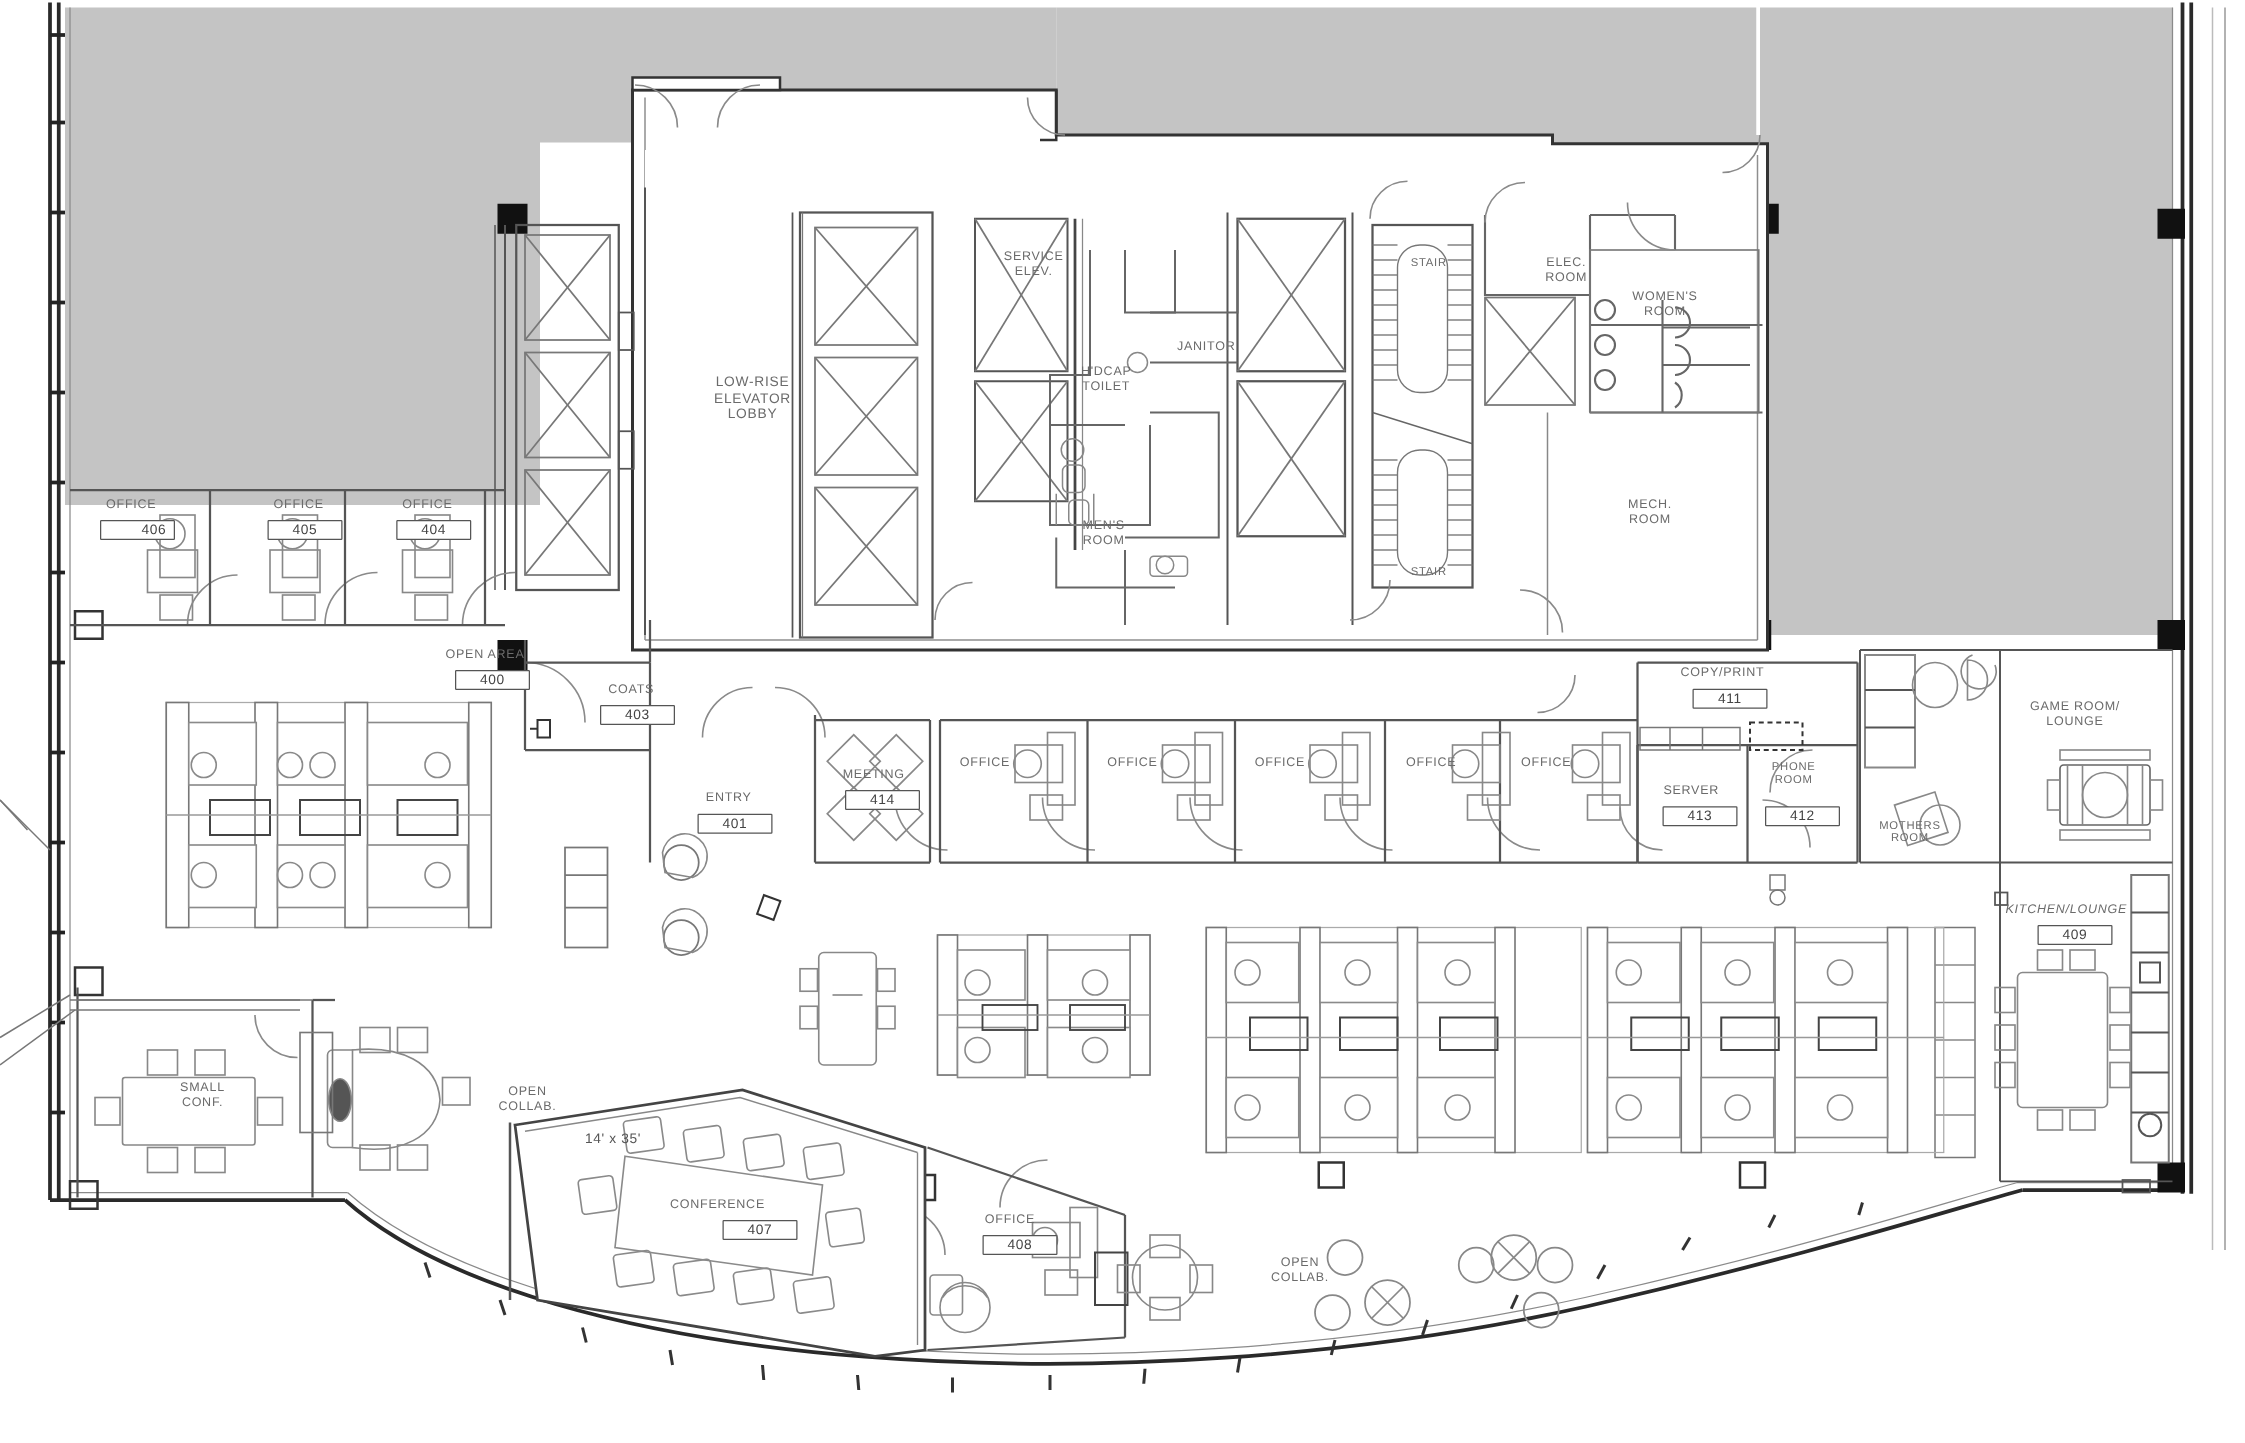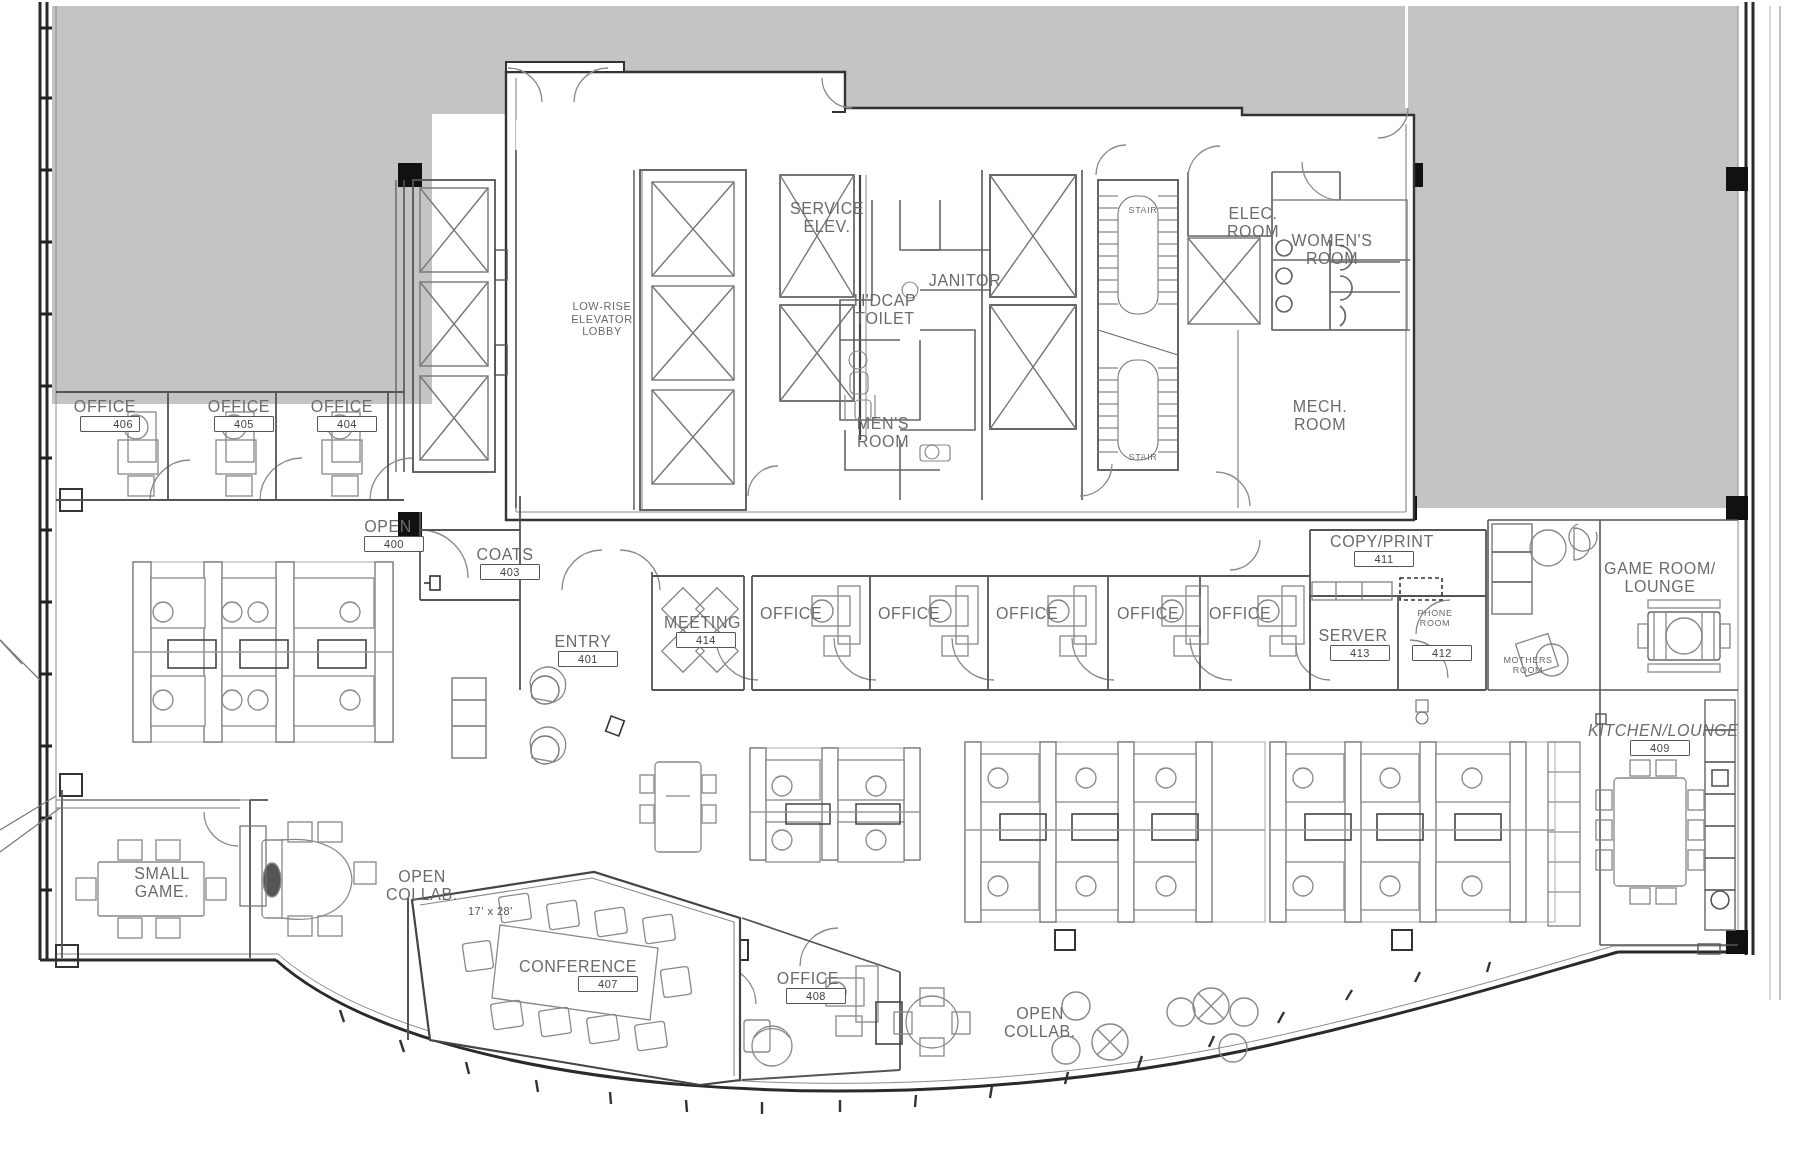--- a/index.html
+++ b/index.html
@@ -43,21 +43,21 @@
     text-align: center;
     padding: 1px 6px 1px 6px;
     border-radius: 1px;
   }
   .dim-note {
     position: absolute;
     color: #555;
     font-size: 11px;
     letter-spacing: 0.5px;
   }
-  .small-lbl { font-size: 16px; }
+  .small-lbl { font-size: 10px; }
   .tiny-lbl { font-size: 9px; }
 </style>
 </head>
 <body>
 
 <div id="plan-wrap">
 
   <svg id="plan-svg" viewBox="0 0 1796 1154">
     <defs>
       <pattern id="hatch" width="6" height="6" patternUnits="userSpaceOnUse" patternTransform="rotate(45)">
@@ -797,21 +797,21 @@
 
   <div class="rm-label tiny-lbl" style="left:1108px; top:452px; width:70px;">STAIR</div>
 
   <div class="rm-label small-lbl" style="left:1600px; top:560px; width:120px;">GAME ROOM/
 LOUNGE</div>
 
   <div class="rm-label tiny-lbl" style="left:1485px; top:655px; width:86px;">MOTHERS
 ROOM</div>
 
   <div class="rm-label small-lbl" style="left:122px; top:865px; width:80px;">SMALL
-GAME.</div>
+CONF.</div>
 
   <div class="rm-label small-lbl" style="left:382px; top:868px; width:80px;">OPEN
 COLLAB.</div>
 
   <div class="rm-label small-lbl" style="left:1000px; top:1005px; width:80px;">OPEN
 COLLAB.</div>
 
   <div class="rm-label small-lbl" style="left:760px; top:605px; width:56px;">OFFICE</div>
   <div class="rm-label small-lbl" style="left:878px; top:605px; width:56px;">OFFICE</div>
   <div class="rm-label small-lbl" style="left:996px; top:605px; width:56px;">OFFICE</div>
@@ -851,15 +851,15 @@
 
   <div class="rm-label small-lbl" style="left:1588px; top:722px; width:130px;font-style:italic;">KITCHEN/LOUNGE</div>
   <div class="rm-tag" style="left:1630px; top:740px; width:46px;">409</div>
 
   <div class="rm-label small-lbl" style="left:519px; top:958px; width:110px;">CONFERENCE</div>
   <div class="rm-tag" style="left:562px; top:976px; width:46px;margin-left:16px;">407</div>
 
   <div class="rm-label small-lbl" style="left:768px; top:970px; width:80px;">OFFICE</div>
   <div class="rm-tag" style="left:786px; top:988px; width:46px;">408</div>
 
-  <div class="dim-note" style="left:468px; top:905px;">17' x 28'</div>
+  <div class="dim-note" style="left:468px; top:905px;">14' x 35'</div>
 
 </div>
 
 </body></html>

